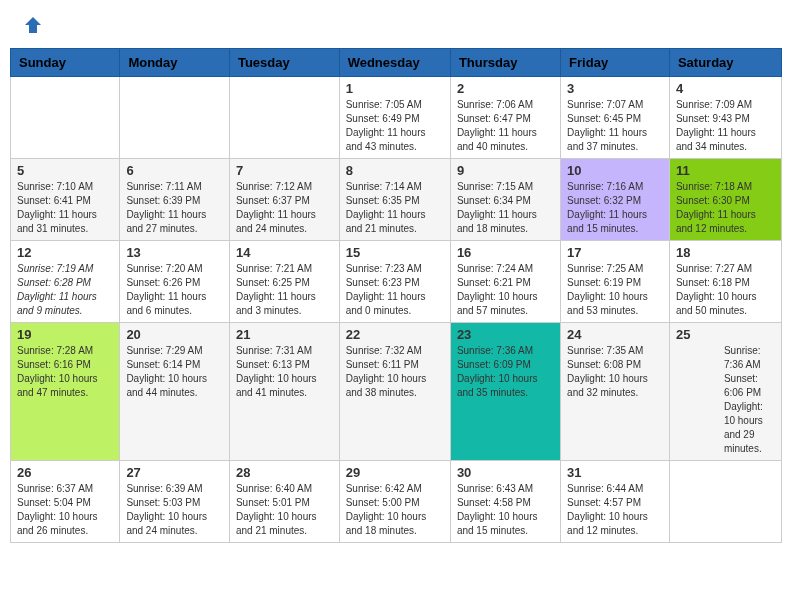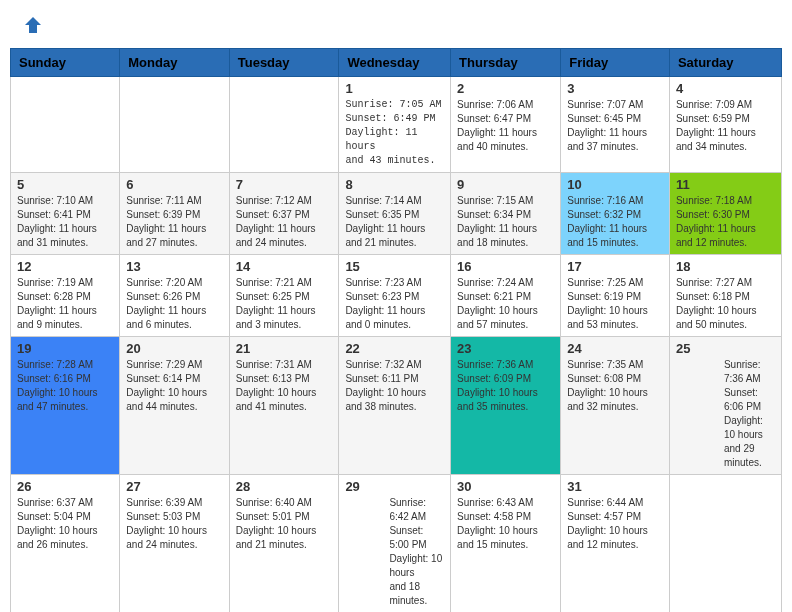--- a/index.html
+++ b/index.html
@@ -126,21 +126,21 @@
         <th>Saturday</th>
       </tr>
   </thead>
   <tbody id="calendar-body">
   <tr>
         <td class="empty-cell"></td>
         <td class="empty-cell"></td>
         <td class="empty-cell"></td>
         <td>
           <div class="day-number">1</div>
-          <div class="day-info" style="white-space: pre-line; font-family: Liberation Mono, monospace;">Sunrise: 7:05 AM
+          <div class="day-info" style="white-space: pre-line;">Sunrise: 7:05 AM
 Sunset: 6:49 PM
 Daylight: 11 hours
 and 43 minutes.</div>
         </td>
         <td>
           <div class="day-number">2</div>
           <div class="day-info" style="white-space: pre-line;">Sunrise: 7:06 AM
 Sunset: 6:47 PM
 Daylight: 11 hours
 and 40 minutes.</div>
@@ -148,21 +148,21 @@
         <td>
           <div class="day-number">3</div>
           <div class="day-info" style="white-space: pre-line;">Sunrise: 7:07 AM
 Sunset: 6:45 PM
 Daylight: 11 hours
 and 37 minutes.</div>
         </td>
         <td>
           <div class="day-number">4</div>
           <div class="day-info" style="white-space: pre-line;">Sunrise: 7:09 AM
-Sunset: 6:59 PM
+Sunset: 9:43 PM
 Daylight: 11 hours
 and 34 minutes.</div>
         </td>
       </tr>
       <tr>
         <td style="background: rgb(245, 245, 245);">
           <div class="day-number">5</div>
           <div class="day-info" style="white-space: pre-line;">Sunrise: 7:10 AM
 Sunset: 6:41 PM
 Daylight: 11 hours
@@ -189,39 +189,39 @@
 Daylight: 11 hours
 and 21 minutes.</div>
         </td>
         <td style="background: rgb(245, 245, 245);">
           <div class="day-number">9</div>
           <div class="day-info" style="white-space: pre-line;">Sunrise: 7:15 AM
 Sunset: 6:34 PM
 Daylight: 11 hours
 and 18 minutes.</div>
         </td>
-        <td style="background: #7dd3fc;">
+        <td style="background: #c4b5fd;">
           <div class="day-number">10</div>
           <div class="day-info" style="white-space: pre-line;">Sunrise: 7:16 AM
 Sunset: 6:32 PM
 Daylight: 11 hours
 and 15 minutes.</div>
         </td>
         <td style="background: #84cc16;">
           <div class="day-number">11</div>
           <div class="day-info" style="white-space: pre-line;">Sunrise: 7:18 AM
 Sunset: 6:30 PM
 Daylight: 11 hours
 and 12 minutes.</div>
         </td>
       </tr>
       <tr>
         <td>
           <div class="day-number">12</div>
-          <div class="day-info" style="white-space: pre-line;">Sunrise: 7:19 AM
+          <div class="day-info" style="white-space: pre-line; font-style: italic;">Sunrise: 7:19 AM
 Sunset: 6:28 PM
 Daylight: 11 hours
 and 9 minutes.</div>
         </td>
         <td>
           <div class="day-number">13</div>
           <div class="day-info" style="white-space: pre-line;">Sunrise: 7:20 AM
 Sunset: 6:26 PM
 Daylight: 11 hours
 and 6 minutes.</div>
@@ -256,21 +256,21 @@
         </td>
         <td>
           <div class="day-number">18</div>
           <div class="day-info" style="white-space: pre-line;">Sunrise: 7:27 AM
 Sunset: 6:18 PM
 Daylight: 10 hours
 and 50 minutes.</div>
         </td>
       </tr>
       <tr>
-        <td style="background: #3b82f6;">
+        <td style="background: #bef264;">
           <div class="day-number">19</div>
           <div class="day-info" style="white-space: pre-line;">Sunrise: 7:28 AM
 Sunset: 6:16 PM
 Daylight: 10 hours
 and 47 minutes.</div>
         </td>
         <td style="background: rgb(245, 245, 245);">
           <div class="day-number">20</div>
           <div class="day-info" style="white-space: pre-line;">Sunrise: 7:29 AM
 Sunset: 6:14 PM
@@ -330,21 +330,21 @@
         </td>
         <td>
           <div class="day-number">28</div>
           <div class="day-info" style="white-space: pre-line;">Sunrise: 6:40 AM
 Sunset: 5:01 PM
 Daylight: 10 hours
 and 21 minutes.</div>
         </td>
         <td>
           <div class="day-number">29</div>
-          <div class="day-info" style="white-space: pre-line; margin-left: 44px;">Sunrise: 6:42 AM
+          <div class="day-info" style="white-space: pre-line;">Sunrise: 6:42 AM
 Sunset: 5:00 PM
 Daylight: 10 hours
 and 18 minutes.</div>
         </td>
         <td>
           <div class="day-number">30</div>
           <div class="day-info" style="white-space: pre-line;">Sunrise: 6:43 AM
 Sunset: 4:58 PM
 Daylight: 10 hours
 and 15 minutes.</div>

